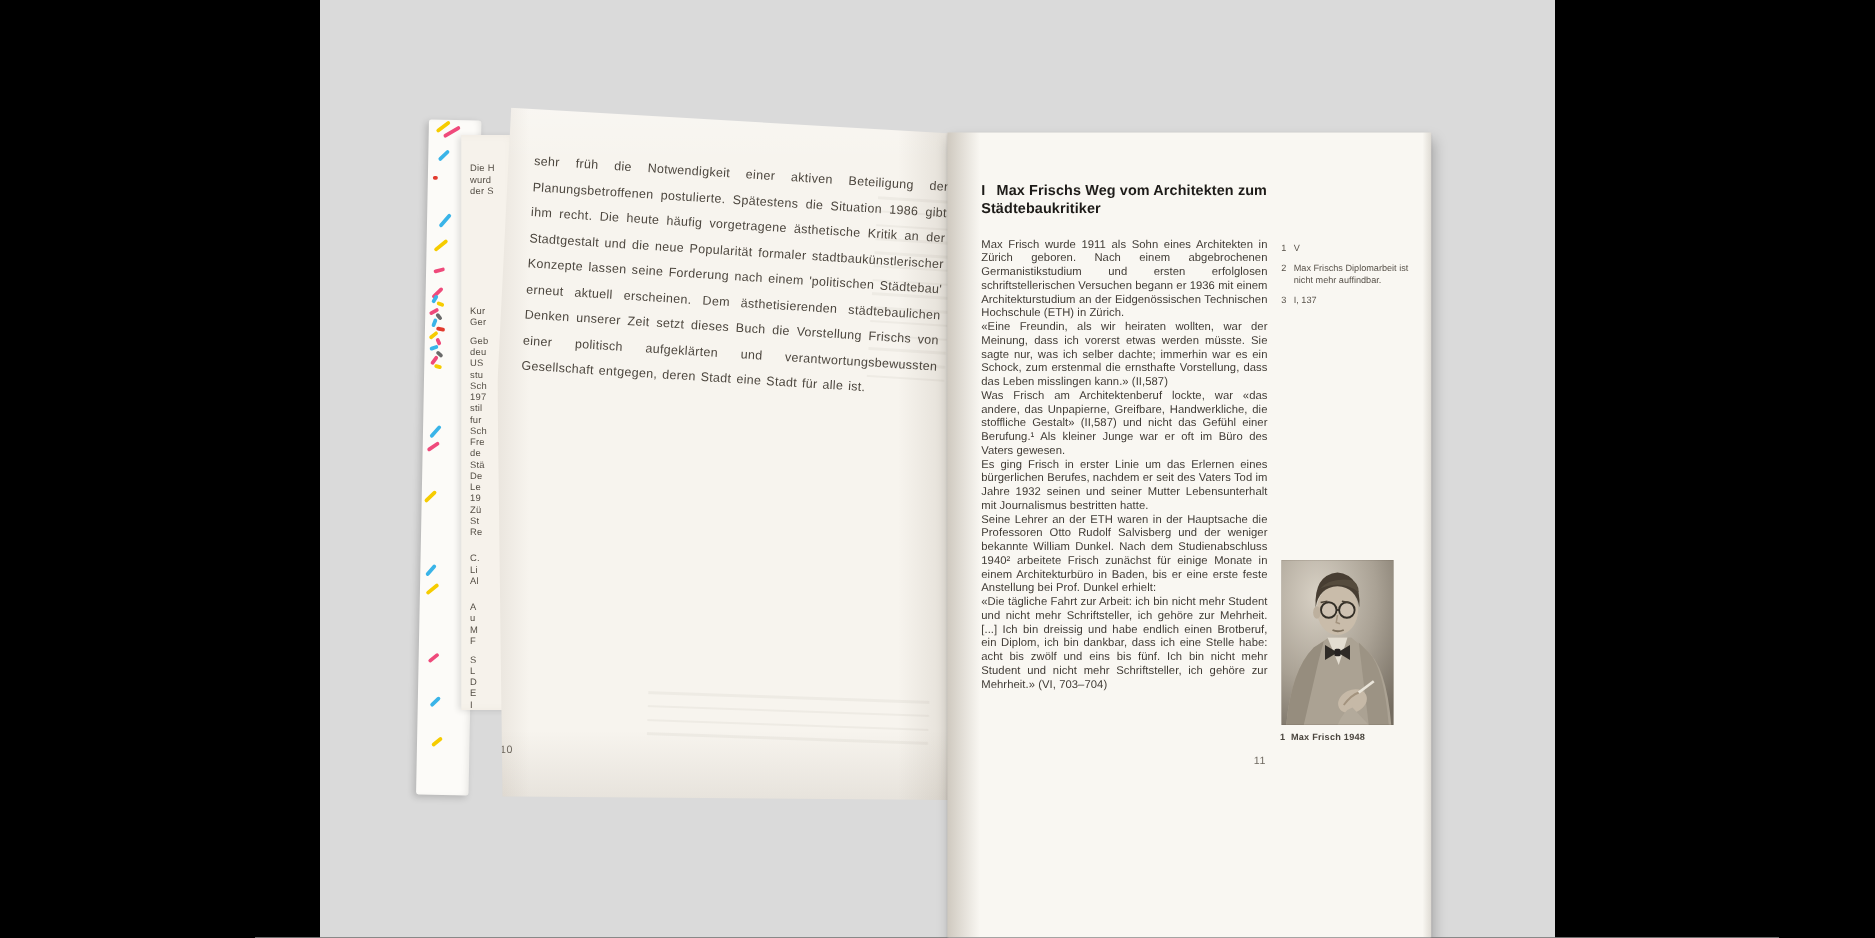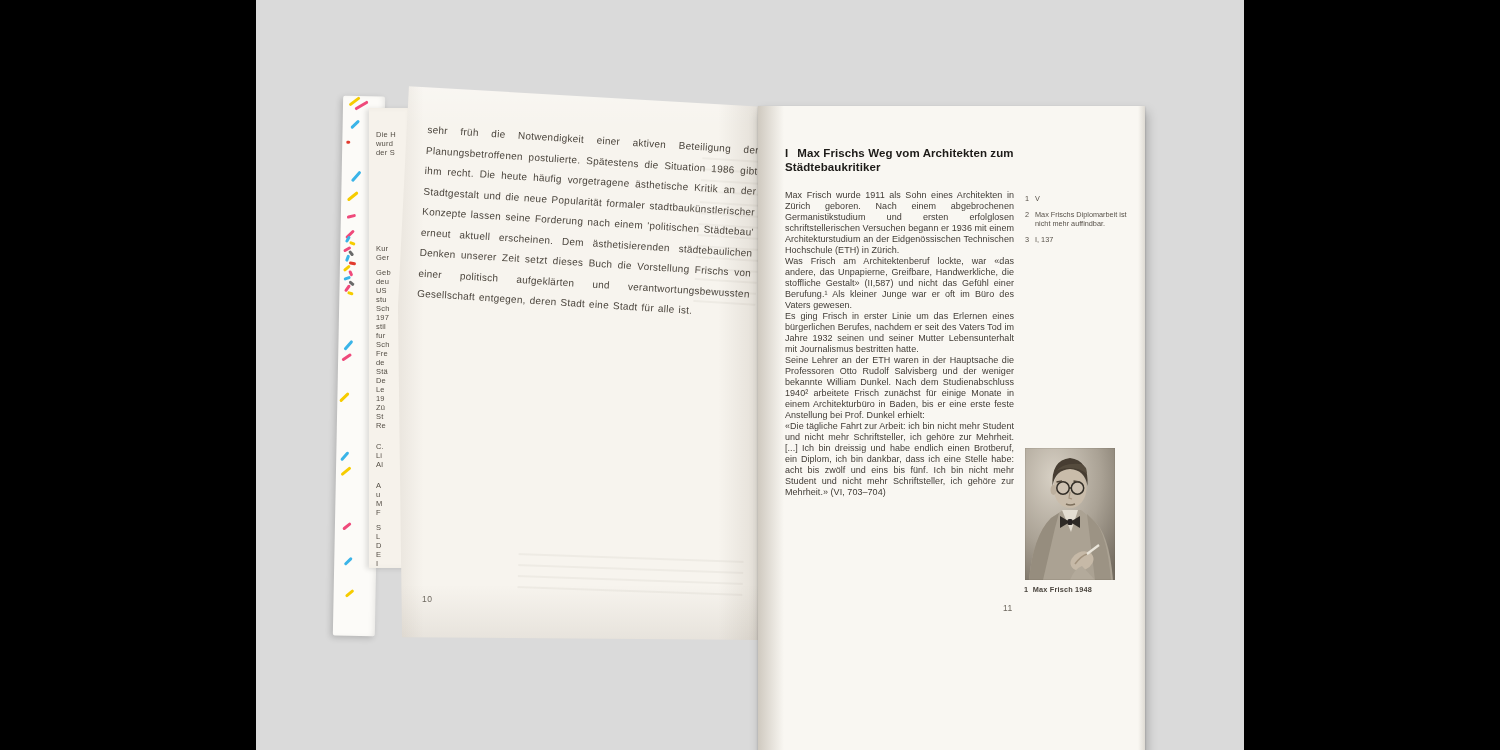--- a/index.html
+++ b/index.html
@@ -28,21 +28,21 @@
   .left-page .shade{position:absolute;inset:0;pointer-events:none;
       background:linear-gradient(90deg, rgba(120,100,80,.10) 0%, rgba(120,100,80,0) 7%, rgba(120,100,80,0) 88%, rgba(100,85,65,.14) 100%),
                  linear-gradient(180deg, rgba(255,255,255,.25) 0%, rgba(255,255,255,0) 8%, rgba(0,0,0,0) 90%, rgba(90,75,60,.10) 100%);}
   .left-text{position:absolute;left:30px;top:36px;width:332px;transform:rotate(3.6deg);transform-origin:0 0;
              font-size:10px;line-height:20.5px;text-align:justify;color:#4c463e;letter-spacing:.25px;word-spacing:1px;}
   .ghost{position:absolute;pointer-events:none;opacity:.06;filter:blur(.6px);
          background:repeating-linear-gradient(180deg, rgba(90,80,65,0) 0 5px, rgba(90,80,65,.9) 5px 7px, rgba(90,80,65,0) 7px 11px);}
   .ghost.g1{left:300px;top:70px;width:62px;height:150px;transform:rotate(3.6deg);}
   .ghost.g2{left:120px;top:468px;width:225px;height:46px;transform:rotate(2deg);}
   .pagenum{color:#6d675e;font-size:8.5px;letter-spacing:.5px;position:absolute;}
-  .left-page .pagenum{left:24px;top:510px;text-align:center;}
+  .left-page .pagenum{left:2px;top:510px;text-align:center;}
 
   .right-page{position:absolute;left:502px;top:106px;width:387px;height:660px;background:#f9f7f2;
               box-shadow:2px 6px 10px rgba(0,0,0,.25), 0 1px 2px rgba(0,0,0,.2);}
   .right-page .gutter{position:absolute;left:0;top:0;width:26px;height:100%;pointer-events:none;
       background:linear-gradient(90deg, rgba(110,95,75,.30), rgba(110,95,75,0));}
   .right-page .edge{position:absolute;right:0;top:0;width:7px;height:100%;pointer-events:none;
       background:linear-gradient(270deg, rgba(100,88,70,.18), rgba(100,88,70,0));}
   .chapter-heading{position:absolute;left:27px;top:40px;width:254px;margin:0;
       font-size:11.5px;line-height:14px;font-weight:bold;color:#1d1b18;letter-spacing:.1px;}
   .chapter-heading .chap{margin-right:9px;}
@@ -163,20 +163,21 @@
   <div class="right-page">
     <div class="gutter"></div>
     <div class="edge"></div>
 
     <h2 class="chapter-heading">
       <span class="chap">I</span><span>Max Frischs Weg vom Architekten zum Städtebaukritiker</span>
     </h2>
 
     <div class="body-col">
         <p>Max Frisch wurde 1911 als Sohn eines Architekten in Zürich geboren. Nach einem abgebrochenen Germanistikstudium und ersten erfolglosen schriftstellerischen Versuchen begann er 1936 mit einem Architekturstudium an der Eidgenössischen Technischen Hochschule (ETH) in Zürich.</p>
+        <p>«Eine Freundin, als wir heiraten wollten, war der Meinung, dass ich vorerst etwas werden müsste. Sie sagte nur, was ich selber dachte; immerhin war es ein Schock, zum erstenmal die ernsthafte Vorstellung, dass das Leben misslingen kann.» (II,587)</p>
         <p>Was Frisch am Architektenberuf lockte, war «das andere, das Unpapierne, Greifbare, Handwerkliche, die stoffliche Gestalt» (II,587) und nicht das Gefühl einer Berufung.¹ Als kleiner Junge war er oft im Büro des Vaters gewesen.</p>
         <p>Es ging Frisch in erster Linie um das Erlernen eines bürgerlichen Berufes, nachdem er seit des Vaters Tod im Jahre 1932 seinen und seiner Mutter Lebensunterhalt mit Journalismus bestritten hatte.</p>
         <p>Seine Lehrer an der ETH waren in der Hauptsache die Professoren Otto Rudolf Salvisberg und der weniger bekannte William Dunkel. Nach dem Studienabschluss 1940² arbeitete Frisch zunächst für einige Monate in einem Architekturbüro in Baden, bis er eine erste feste Anstellung bei Prof. Dunkel erhielt:</p>
         <p>«Die tägliche Fahrt zur Arbeit: ich bin nicht mehr Student und nicht mehr Schriftsteller, ich gehöre zur Mehrheit. [...] Ich bin dreissig und habe endlich einen Brotberuf, ein Diplom, ich bin dankbar, dass ich eine Stelle habe: acht bis zwölf und eins bis fünf. Ich bin nicht mehr Student und nicht mehr Schriftsteller, ich gehöre zur Mehrheit.» (VI, 703–704)</p>
       </div>
 
     <div class="margin-notes">
         <div class="note">
           <span class="note-num">1</span>
           <span class="note-text">V</span>

